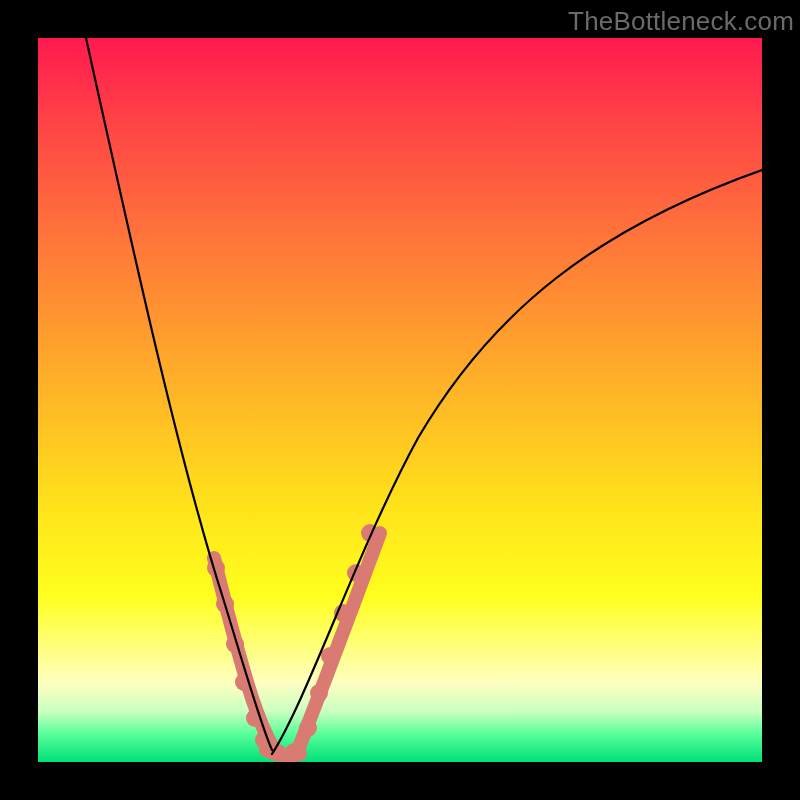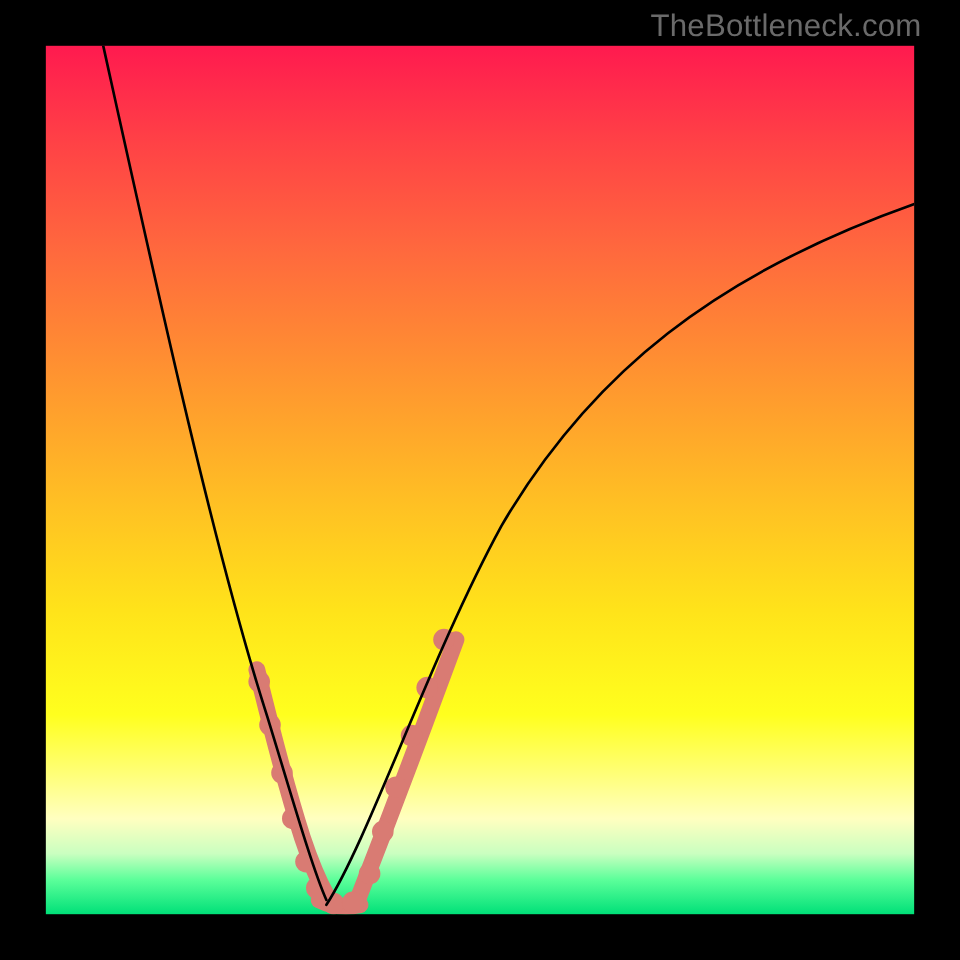--- a/index.html
+++ b/index.html
@@ -45,21 +45,21 @@
       #ffff7a 84%,
       #ffffc0 89%,
       #caffc0 93%,
       #5cff9a 96%,
       #00e078 100%
     );
   }
   .watermark {
     position: absolute;
     top: 6px;
-    right: 32px;
+    right: 6px;
     color: #6a6a6a;
     font-size: 26px;
     letter-spacing: 0.2px;
     font-weight: 400;
   }
   svg.curves {
     position: absolute;
     left: 0;
     top: 0;
     width: 724px;

